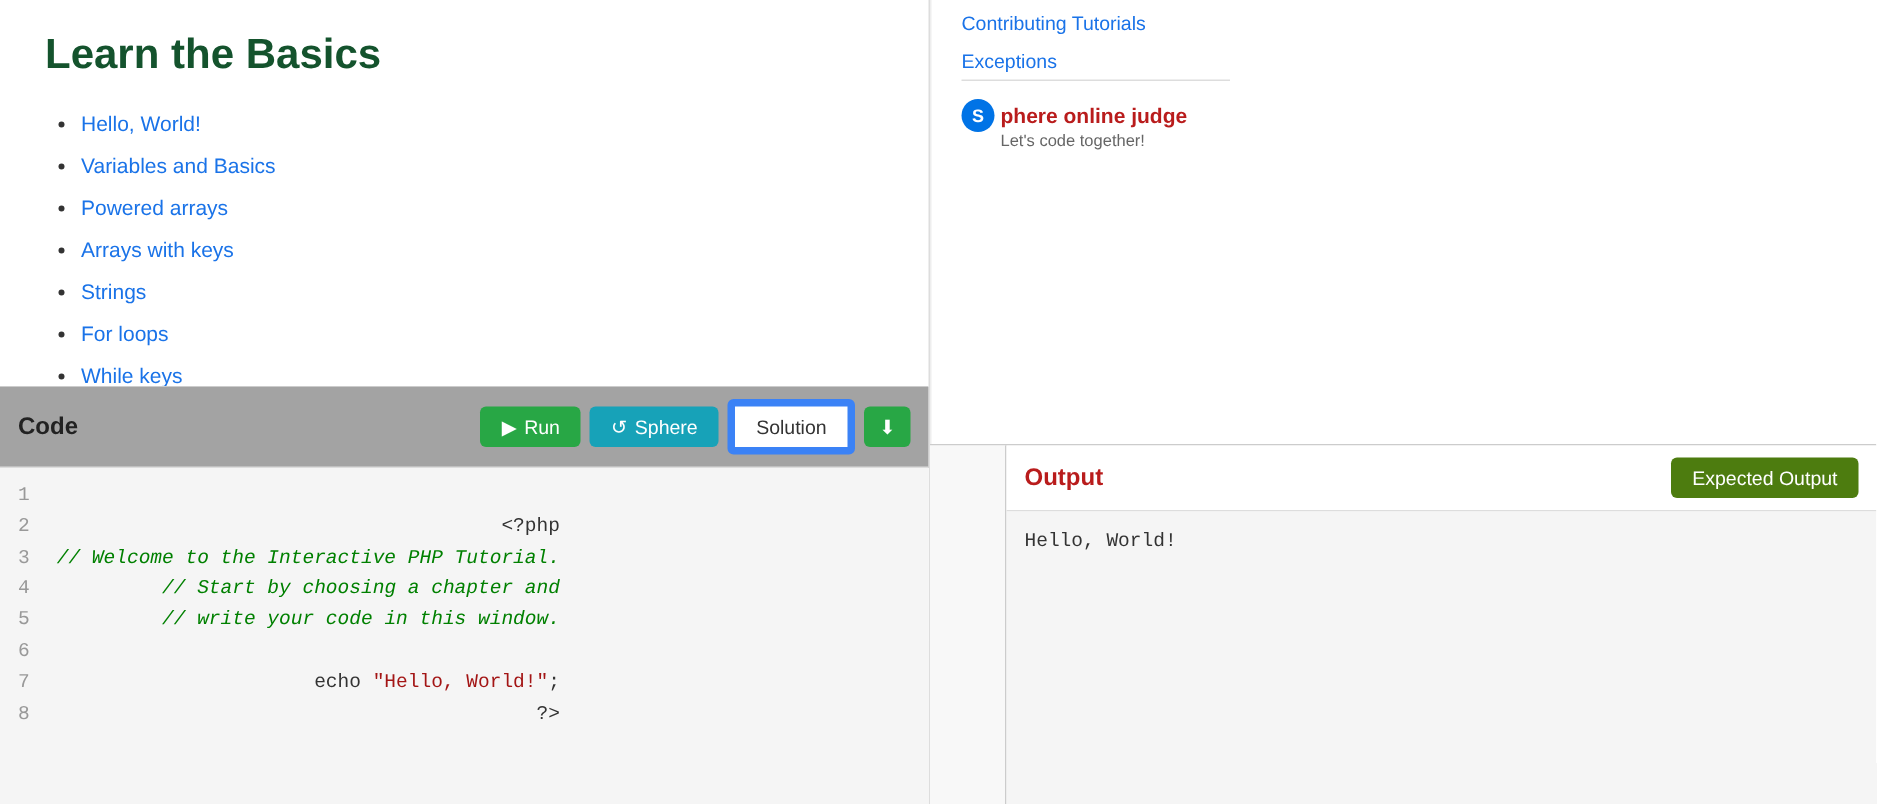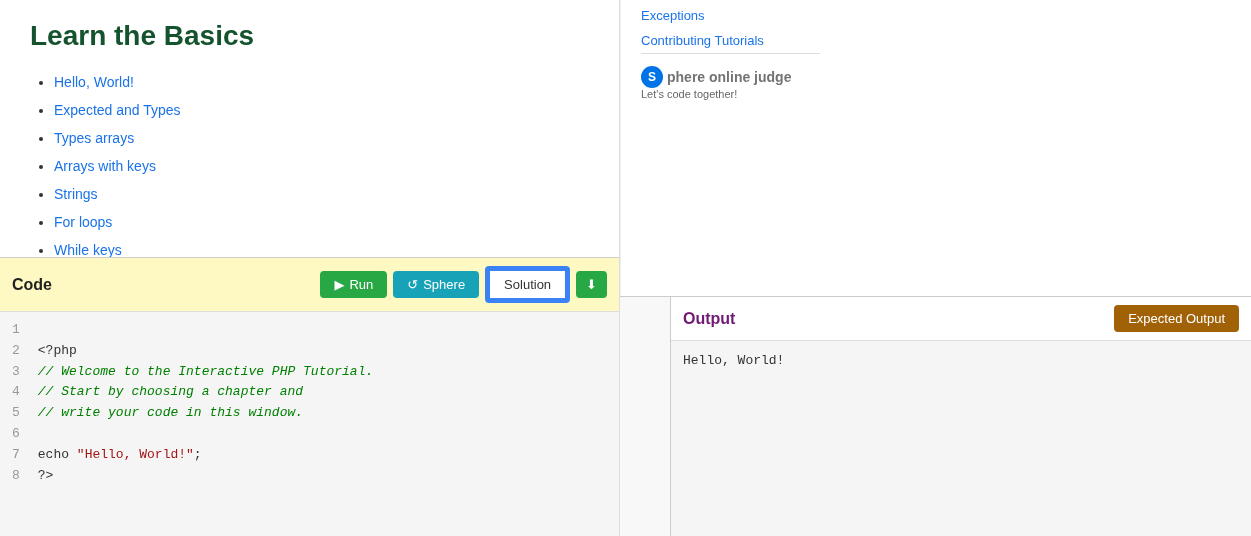--- a/index.html
+++ b/index.html
@@ -45,21 +45,21 @@
 
     .code-panel {
       border-top: 1px solid #ccc;
       background: #f8f8f8;
     }
 
     .code-toolbar {
       display: flex;
       align-items: center;
       padding: 8px 12px;
-      background: #fef9c3;
+      background: #a3a3a3;
       border-bottom: 1px solid #ddd;
       gap: 6px;
     }
 
     .code-label {
       font-size: 16px;
       font-weight: bold;
       color: #222;
       margin-right: auto;
     }
@@ -116,20 +116,21 @@
 
     .line-numbers div {
       line-height: 1.6;
     }
 
     .code-content {
       padding: 0 8px;
       color: #333;
       line-height: 1.6;
       white-space: pre;
+      text-align: right;
     }
 
     .code-line { line-height: 1.6; }
 
     .code-comment { color: #008000; font-style: italic; }
     .code-string { color: #a31515; }
 
     .sidebar {
       width: 220px;
       padding: 0 20px;
@@ -194,45 +195,46 @@
       display: flex;
       align-items: center;
       justify-content: center;
       font-weight: bold;
       font-size: 12px;
     }
 
     .sphere-name {
       font-size: 14px;
       font-weight: bold;
-      color: #737373;
+      color: #b91c1c;
     }
 
     .sphere-sub {
       font-size: 11px;
       color: #666;
+      margin-left: 26px;
     }
 
     .output-toolbar {
       display: flex;
       align-items: center;
       padding: 8px 12px;
       background: #fff;
       border-bottom: 1px solid #ddd;
     }
 
     .output-label {
       font-size: 16px;
       font-weight: bold;
-      color: #701a75;
+      color: #b91c1c;
       flex: 1;
     }
 
     .btn-expected {
-      background: #a16207;
+      background: #4d7c0f;
       color: #fff;
       padding: 6px 14px;
       border: none;
       border-radius: 4px;
       cursor: pointer;
       font-size: 13px;
     }
 
     .output-content {
       background: #f5f5f5;
@@ -261,22 +263,22 @@
 <body>
 
 <div class="main-container">
 
   <div class="left-panel">
 
     <div class="content-area">
       <h1 class="page-title">Learn the Basics</h1>
       <ul class="nav-list">
         <li><a href="#">Hello, World!</a></li>
-        <li><a href="#">Expected and Types</a></li>
-        <li><a href="#">Types arrays</a></li>
+        <li><a href="#">Variables and Basics</a></li>
+        <li><a href="#">Powered arrays</a></li>
         <li><a href="#">Arrays with keys</a></li>
         <li><a href="#">Strings</a></li>
         <li><a href="#">For loops</a></li>
         <li><a href="#">While keys</a></li>
         <li></li>
 
       </ul>
     </div>
 
     <div class="code-panel">
@@ -321,22 +323,22 @@
       </div>
     </div>
   </div>
 
   <div style="display:flex; flex-direction:column; flex:1;">
 
     <div style="display:flex; flex:1; overflow:hidden;">
 
       <div class="sidebar">
         <div class="top-links">
+          <a href="#">Contributing Tutorials</a>
           <a href="#">Exceptions</a>
-          <a href="#">Contributing Tutorials</a>
         </div>
         <hr style="border:none; border-top:1px solid #ddd; margin-bottom:12px;">
 
 
         <div class="sponsor-item sponsor-sphere">
           <div class="sphere-brand">
             <div class="sphere-s">S</div>
             <span class="sphere-name">phere online judge</span>
           </div>
           <div class="sphere-sub">Let's code together!</div>

